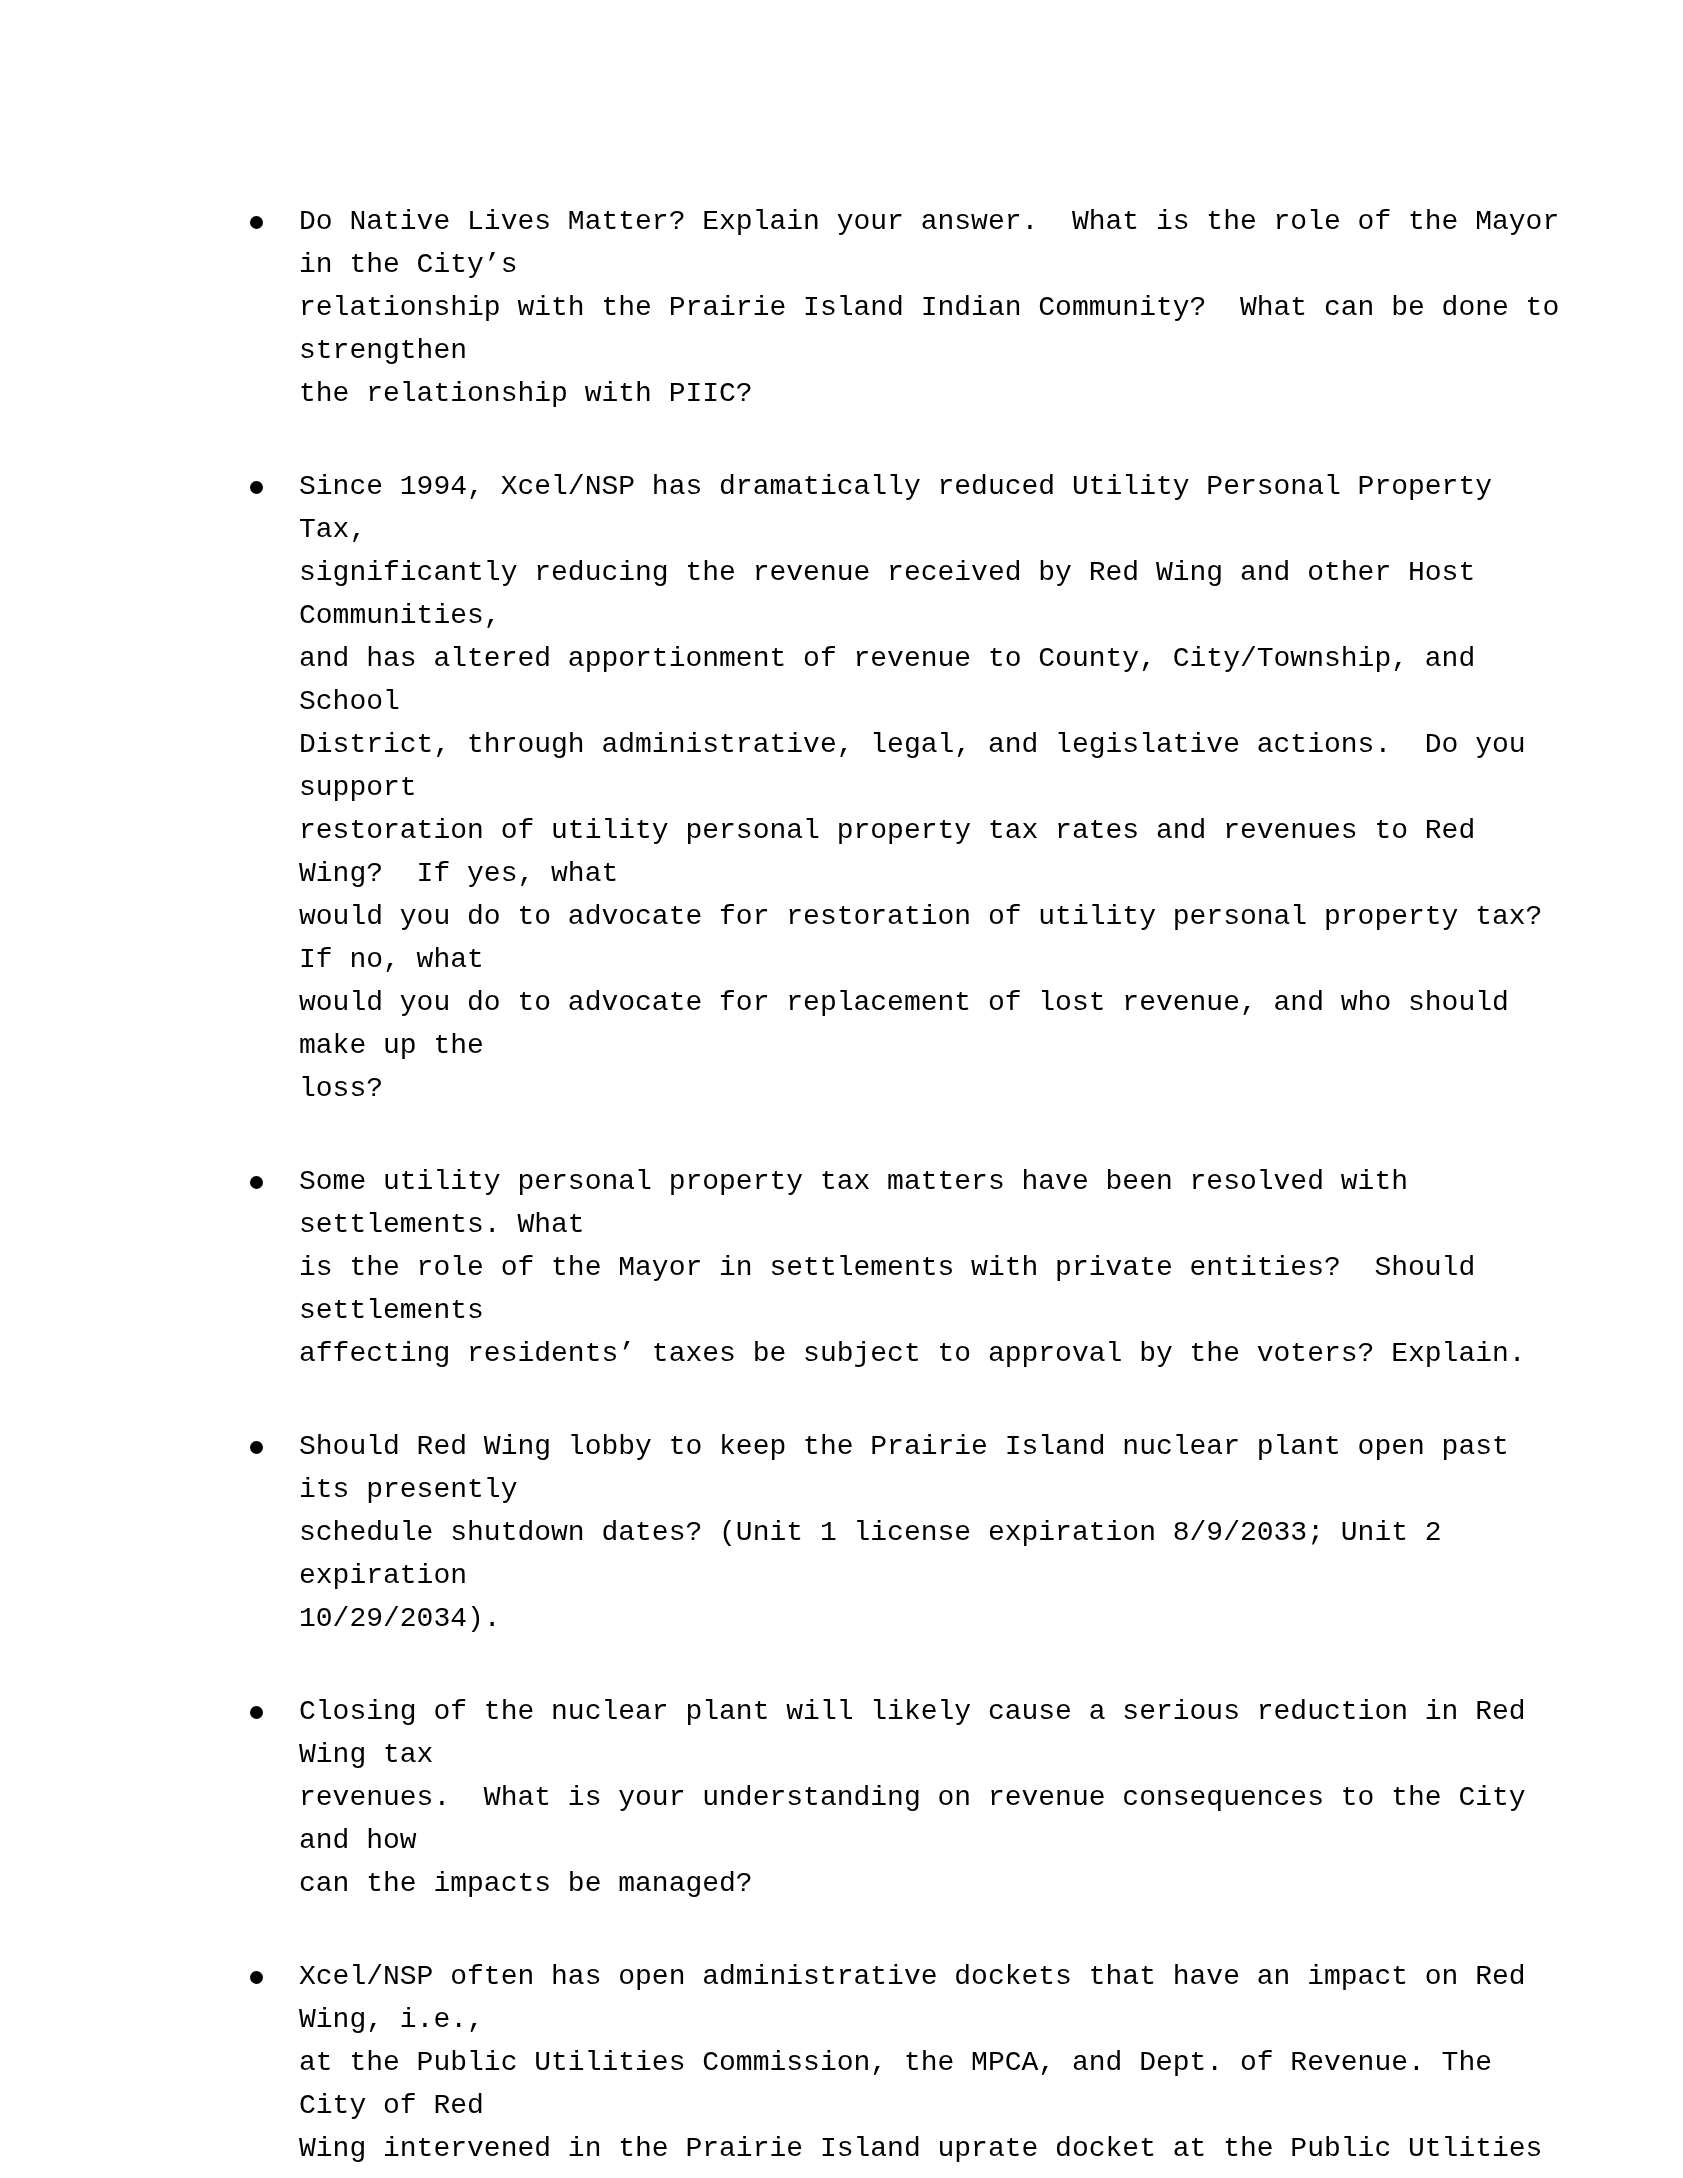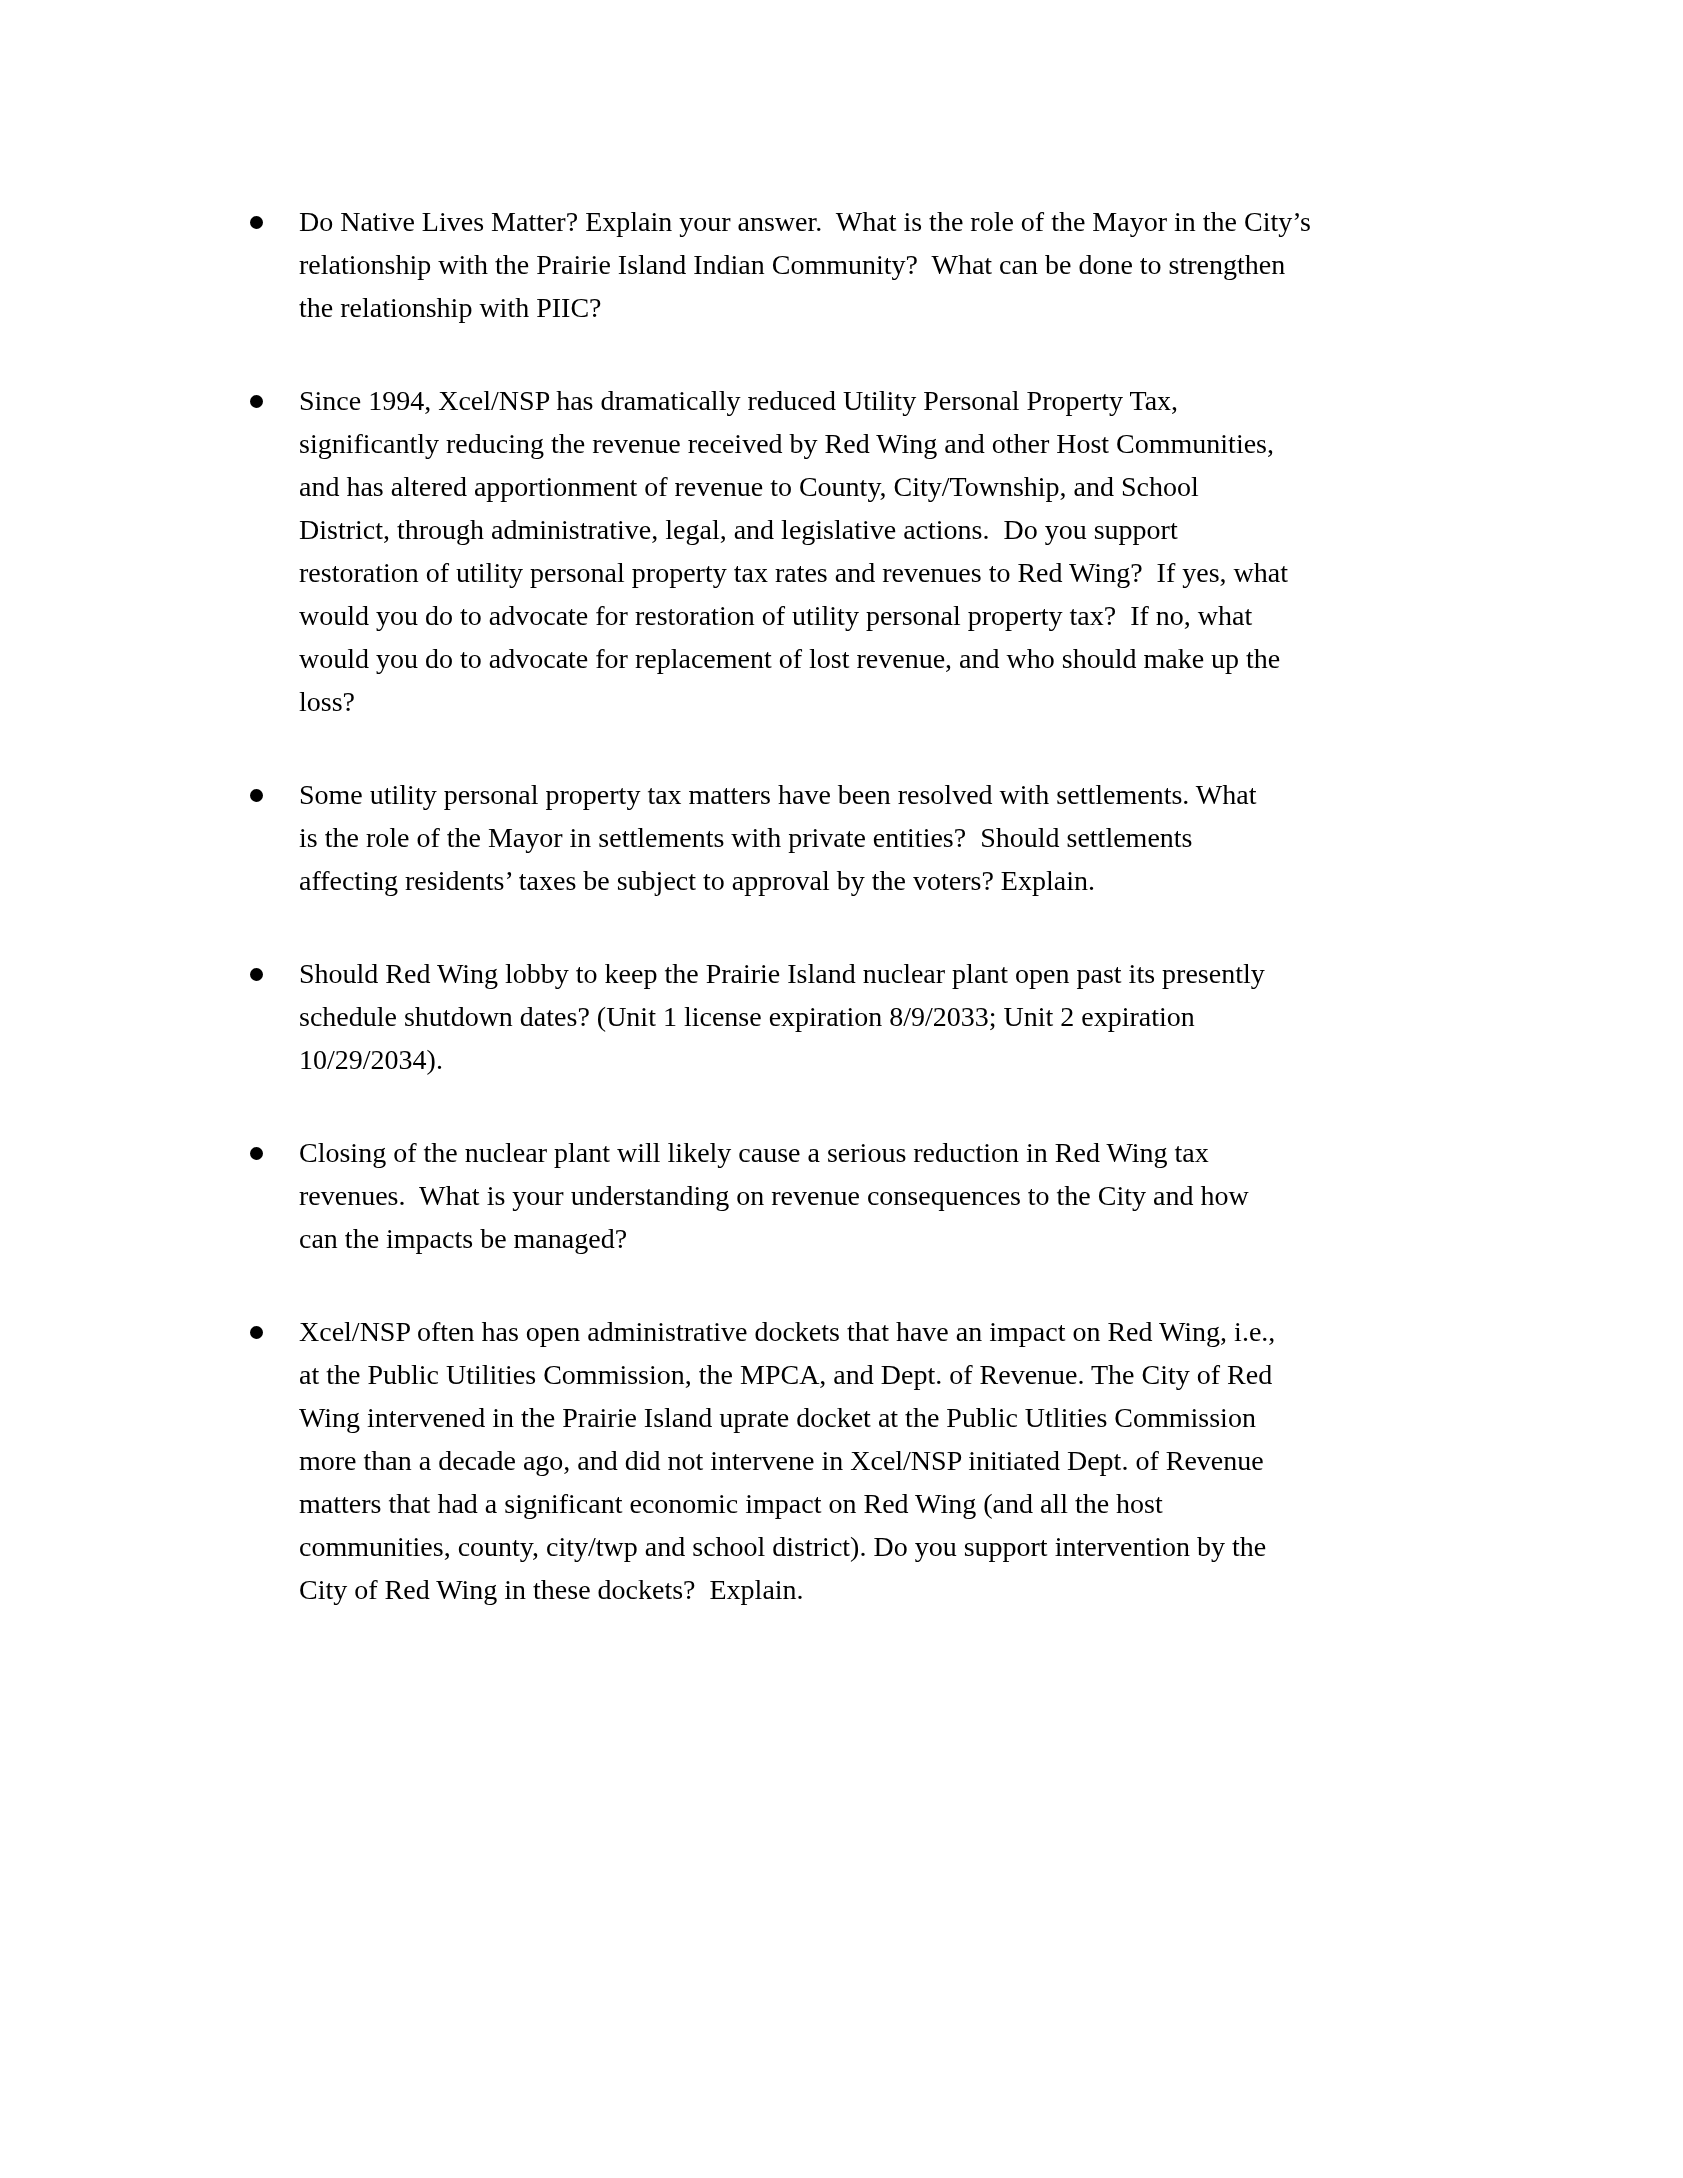--- a/index.html
+++ b/index.html
@@ -6,21 +6,21 @@
     margin: 0;
     padding: 0;
     background: #ffffff;
   }
   .page {
     position: relative;
     width: 1683px;
     height: 2178px;
     background: #ffffff;
     color: #000000;
-    font-family: Liberation Serif, serif;
+    font-family: Liberation Mono, monospace;
     overflow: hidden;
   }
   ul.bullet-list {
     list-style: none;
     margin: 0;
     padding: 0;
     position: absolute;
     top: 200px;
     left: 248px;
     width: 1317px;

